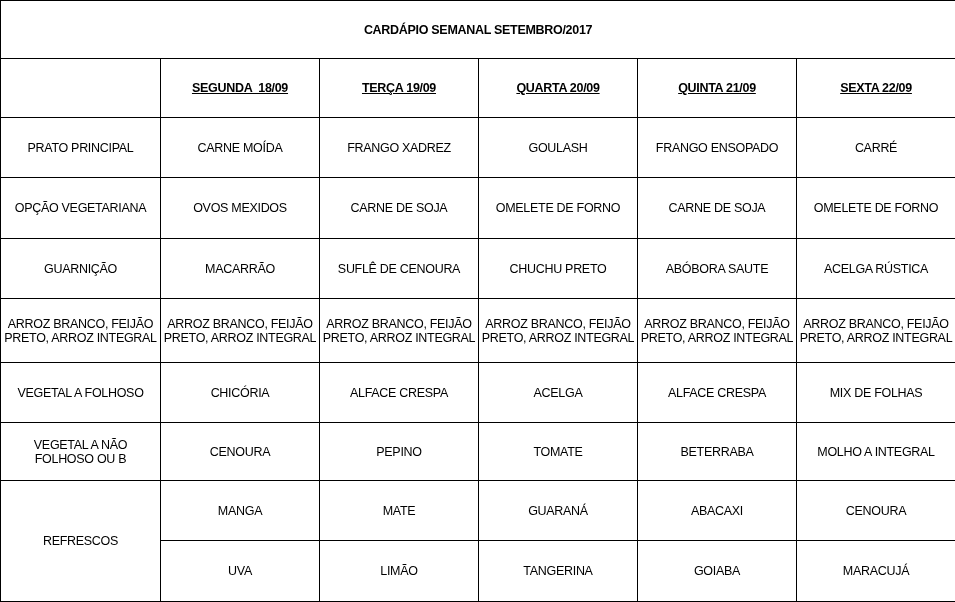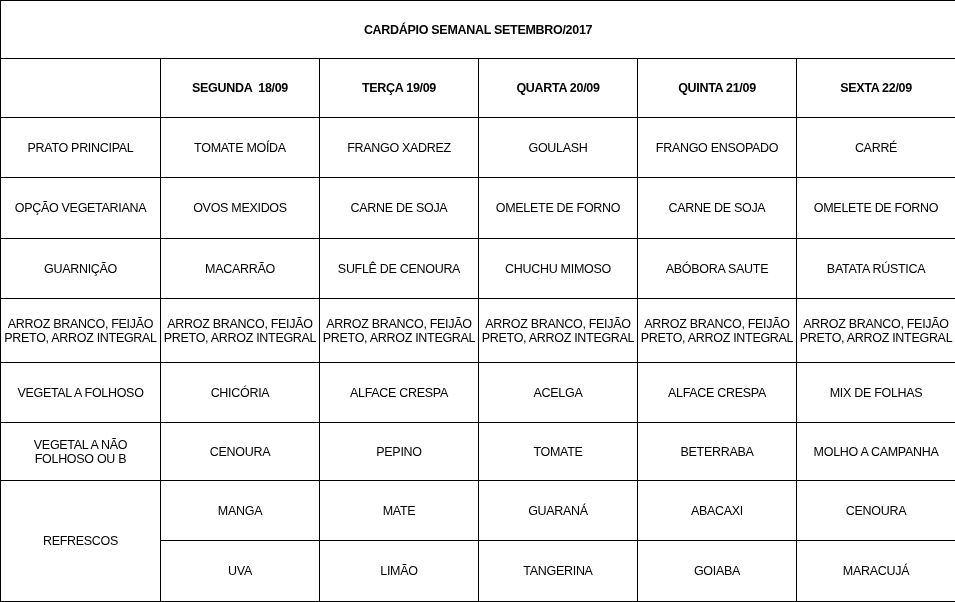--- a/index.html
+++ b/index.html
@@ -28,20 +28,21 @@
     background: #ffffff;
   }
   td.title-cell {
     font-weight: bold;
     font-size: 13px;
     text-align: center;
   }
   td.day-cell {
     font-weight: bold;
     white-space: pre-wrap;
+    text-decoration: underline;
   }
   td.row-label {
     font-weight: normal;
     text-align: left;
     padding-left: 5px;
     padding-right: 2px;
   }
   tr.r-title   { height: 58px; padding-left: 37px; }
   tr.r-days    { height: 59px; }
   tr.r-prato   { height: 60px; }
@@ -75,43 +76,43 @@
     <td class="corner"></td>
     <td class="day-cell">SEGUNDA  18/09</td>
     <td class="day-cell">TERÇA 19/09</td>
     <td class="day-cell">QUARTA 20/09</td>
     <td class="day-cell">QUINTA 21/09</td>
     <td class="day-cell">SEXTA 22/09</td>
   </tr>
 
   <tr class="r-prato">
     <td class="row-label">PRATO PRINCIPAL</td>
-    <td>TOMATE MOÍDA</td>
+    <td>CARNE MOÍDA</td>
     <td>FRANGO XADREZ</td>
     <td>GOULASH</td>
     <td>FRANGO ENSOPADO</td>
     <td>CARRÉ</td>
   </tr>
 
   <tr class="r-opcao">
     <td class="row-label">OPÇÃO VEGETARIANA</td>
     <td>OVOS MEXIDOS</td>
     <td>CARNE DE SOJA</td>
     <td>OMELETE DE FORNO</td>
     <td>CARNE DE SOJA</td>
     <td>OMELETE DE FORNO</td>
   </tr>
 
   <tr class="r-guarn">
     <td class="row-label">GUARNIÇÃO</td>
     <td>MACARRÃO</td>
     <td>SUFLÊ DE CENOURA</td>
-    <td>CHUCHU MIMOSO</td>
+    <td>CHUCHU PRETO</td>
     <td>ABÓBORA SAUTE</td>
-    <td>BATATA RÚSTICA</td>
+    <td>ACELGA RÚSTICA</td>
   </tr>
 
   <tr class="r-arroz">
     <td class="row-label">ARROZ BRANCO, FEIJÃO PRETO, ARROZ INTEGRAL</td>
     <td>ARROZ BRANCO, FEIJÃO PRETO, ARROZ INTEGRAL</td>
     <td>ARROZ BRANCO, FEIJÃO PRETO, ARROZ INTEGRAL</td>
     <td>ARROZ BRANCO, FEIJÃO PRETO, ARROZ INTEGRAL</td>
     <td>ARROZ BRANCO, FEIJÃO PRETO, ARROZ INTEGRAL</td>
     <td>ARROZ BRANCO, FEIJÃO PRETO, ARROZ INTEGRAL</td>
   </tr>
@@ -124,21 +125,21 @@
     <td>ALFACE CRESPA</td>
     <td>MIX DE FOLHAS</td>
   </tr>
 
   <tr class="r-nfolh">
     <td class="row-label">VEGETAL A NÃO FOLHOSO OU B</td>
     <td>CENOURA</td>
     <td>PEPINO</td>
     <td>TOMATE</td>
     <td>BETERRABA</td>
-    <td>MOLHO A CAMPANHA</td>
+    <td>MOLHO A INTEGRAL</td>
   </tr>
 
   <tr class="r-refr1">
     <td class="row-label" rowspan="2">REFRESCOS</td>
     <td>MANGA</td>
     <td>MATE</td>
     <td>GUARANÁ</td>
     <td>ABACAXI</td>
     <td>CENOURA</td>
   </tr>

